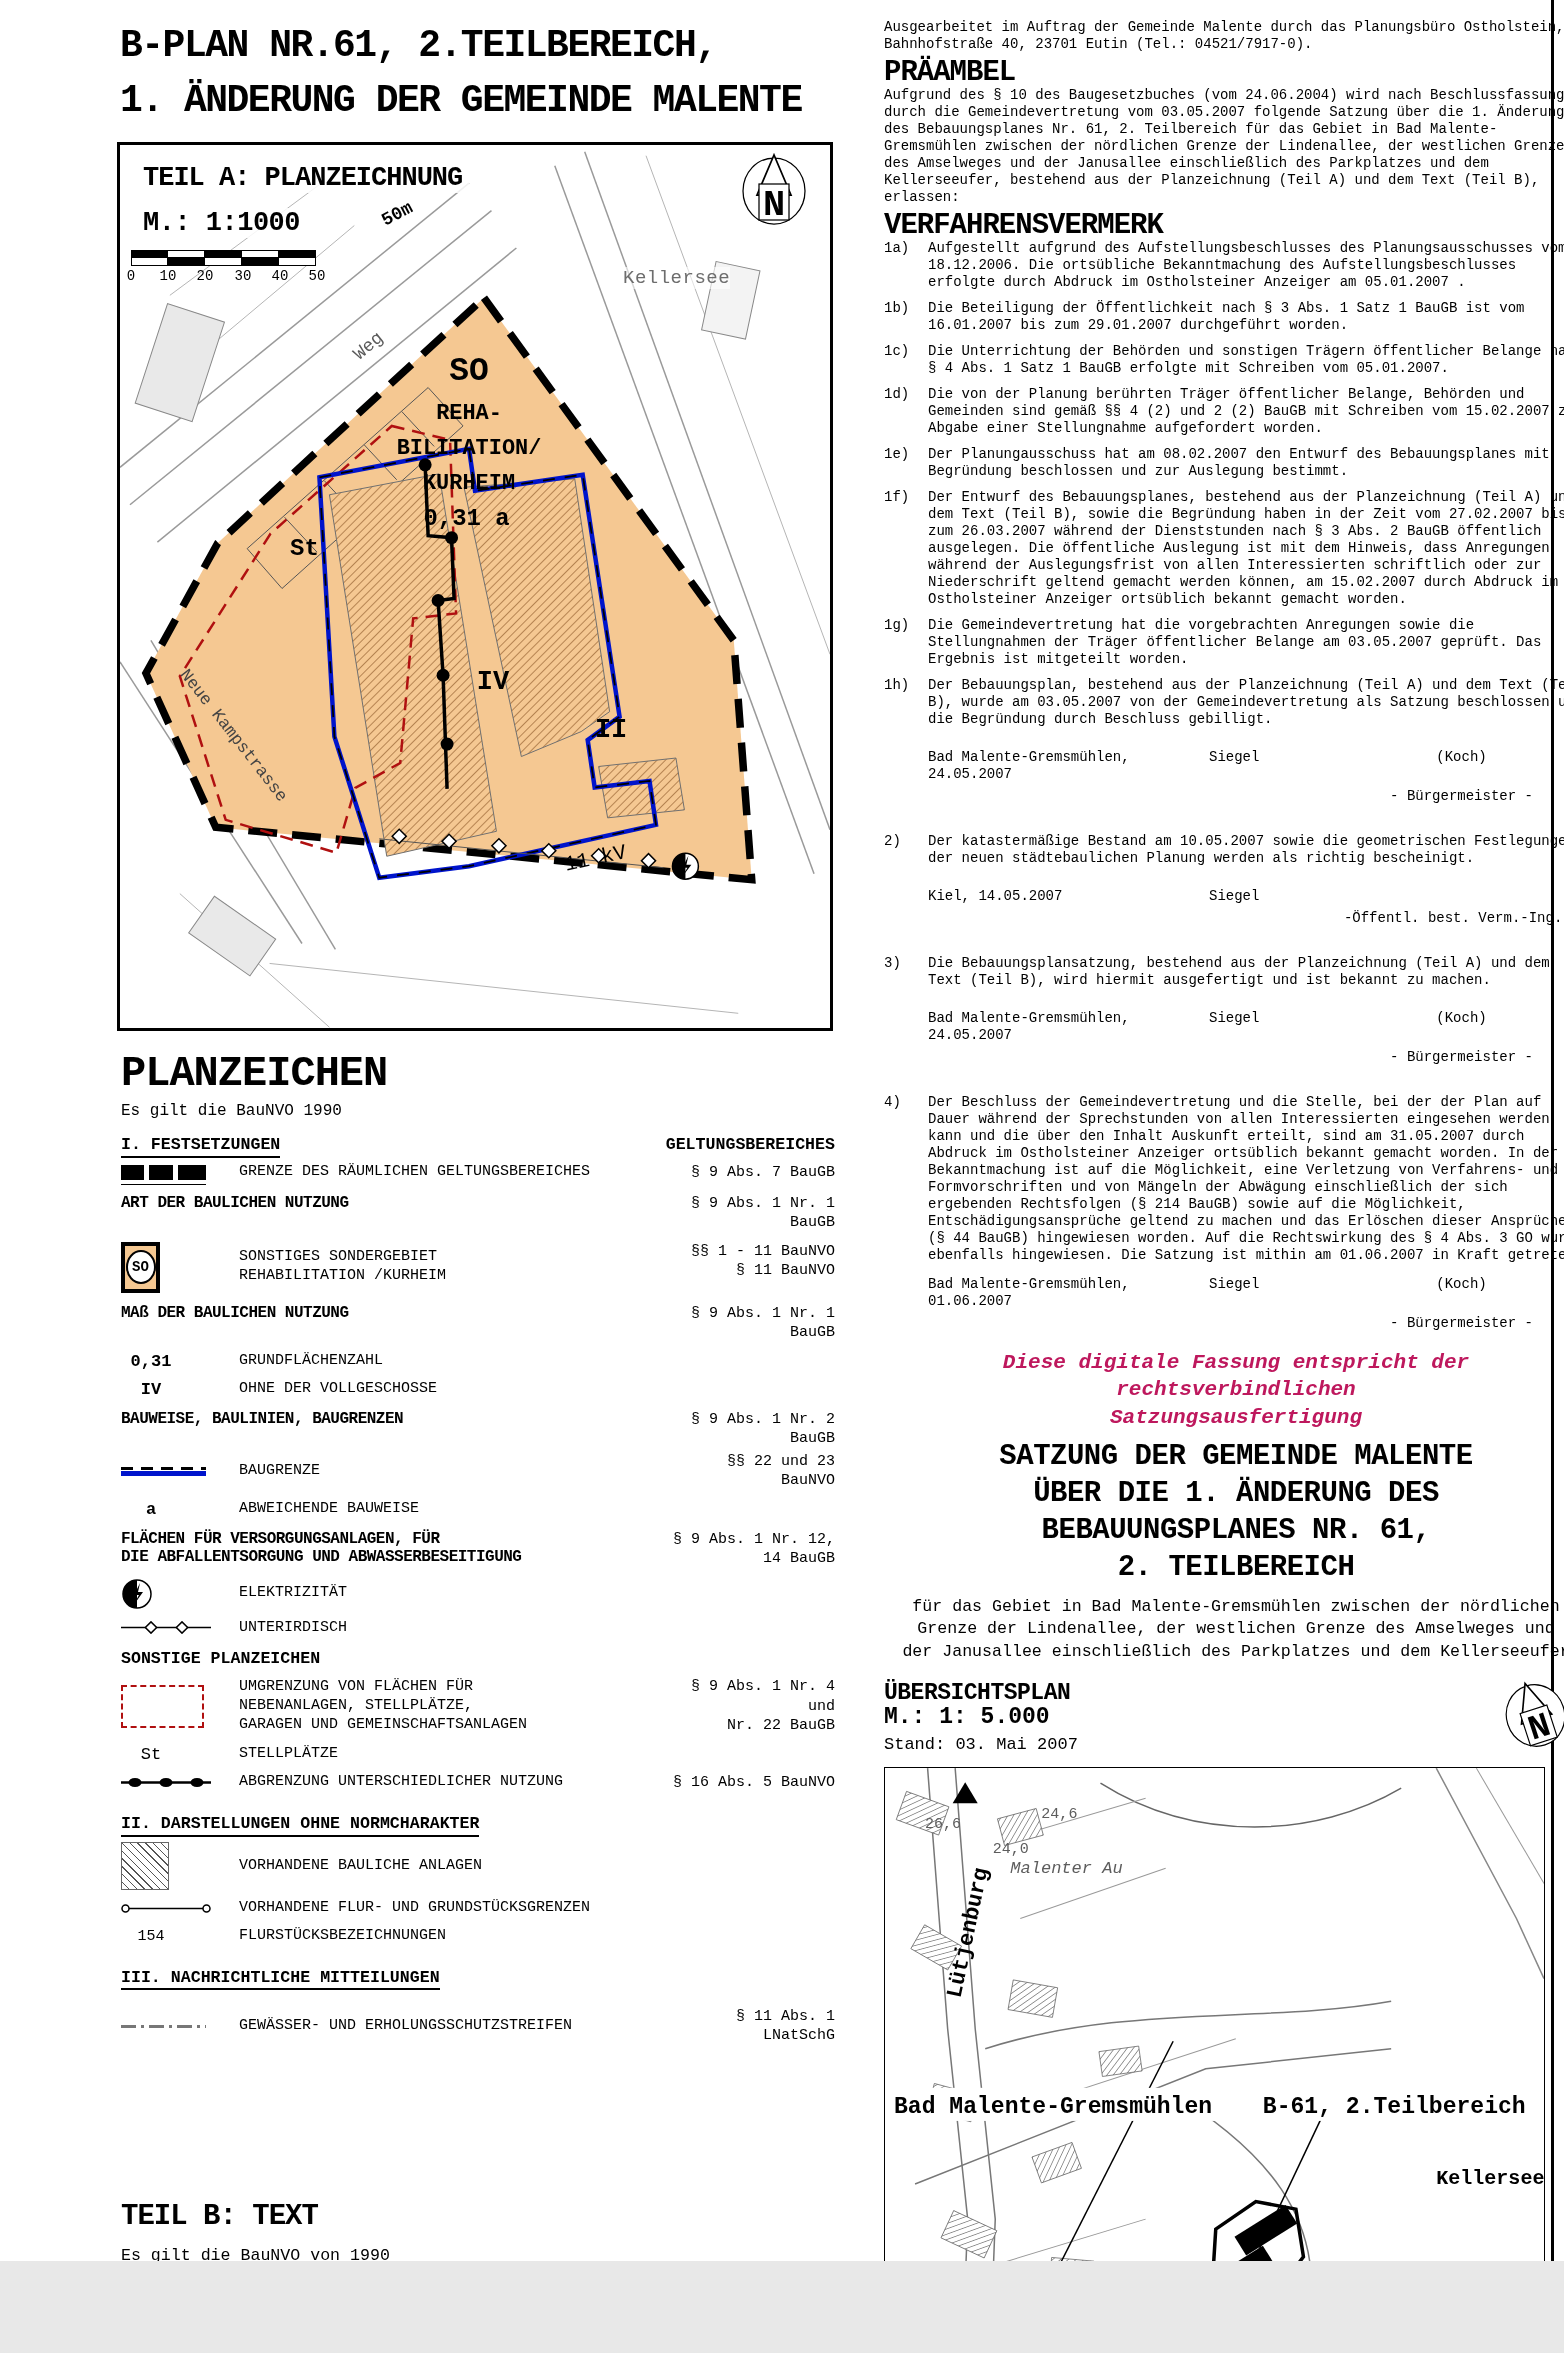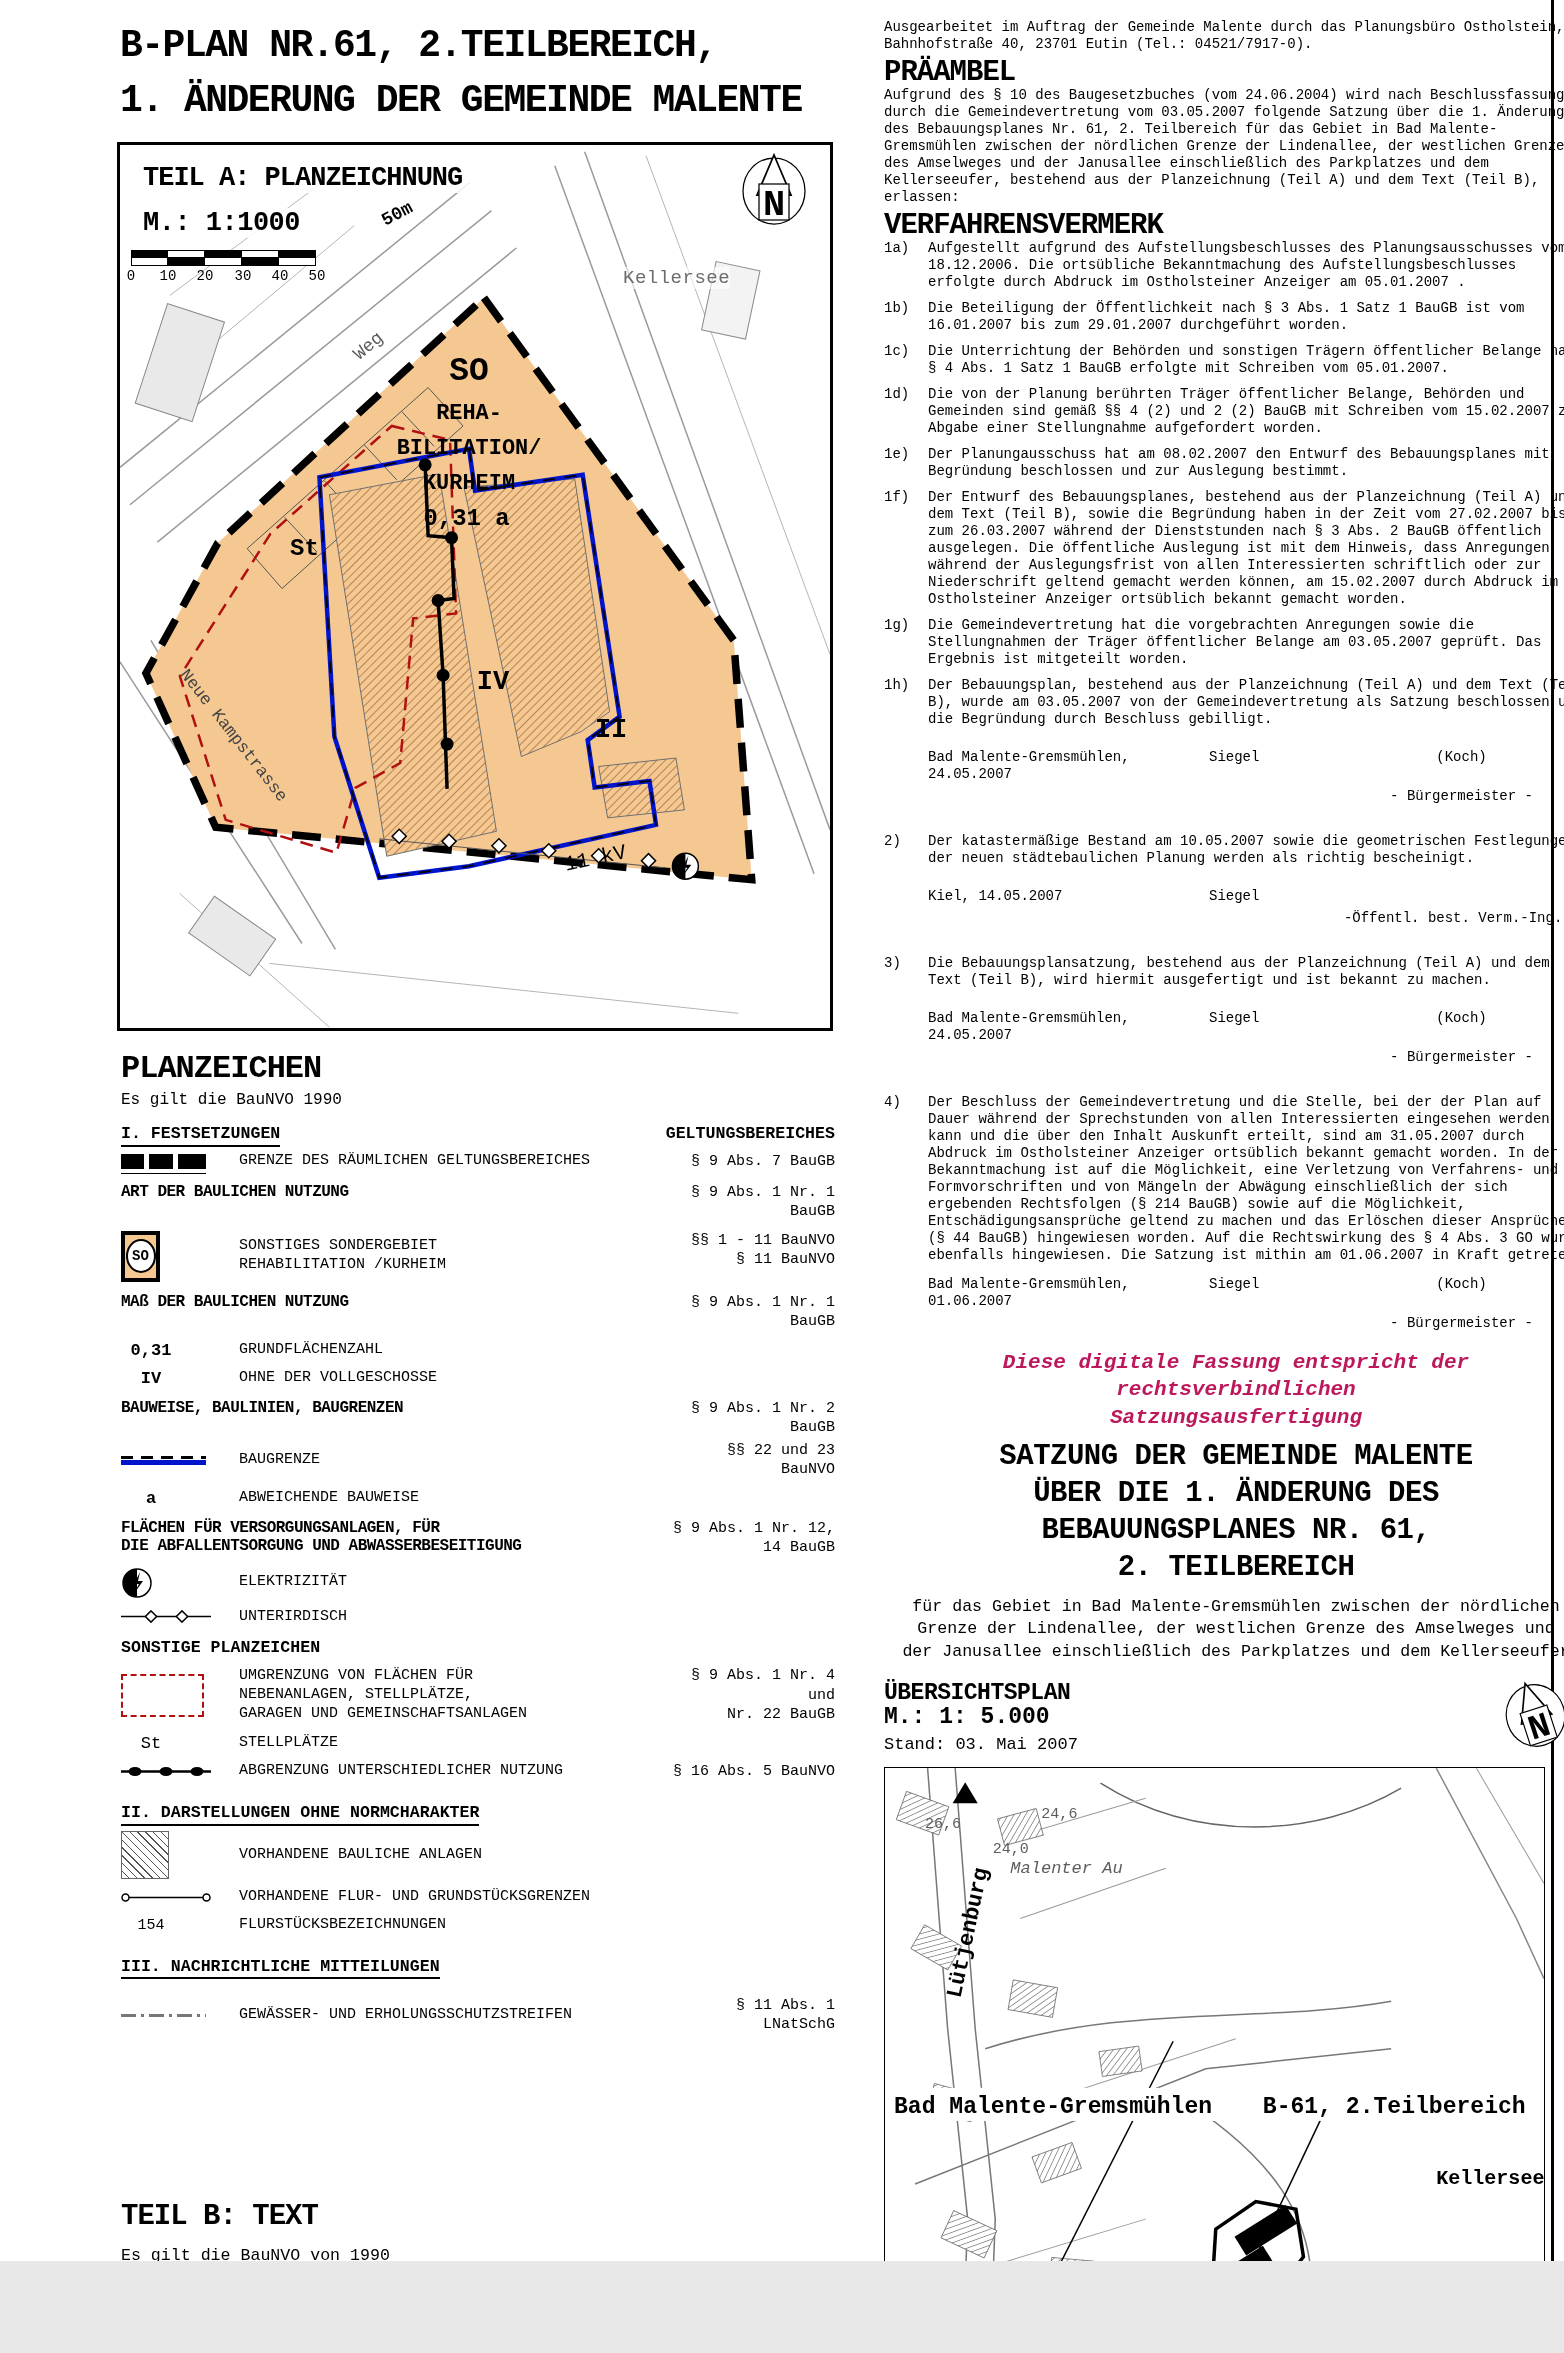--- a/index.html
+++ b/index.html
@@ -24,21 +24,21 @@
   .sb-cell+.sb-cell{border-left:none;}
   .sb-row+.sb-row .sb-cell{border-top:none;}
   .b{background:#000;} .w{background:#fff;}
   .sb-ticks{position:relative;height:18px;margin-top:2px;}
   .sb-tick{position:absolute;transform:translateX(-50%);font-size:14px;}
   .sb-50m{position:absolute;left:261px;top:59px;font-size:18px;font-weight:bold;transform:rotate(-28deg);}
   .plan-lake{position:absolute;left:503px;top:122px;font-size:19px;color:#6d6d6d;letter-spacing:0.5px;background:rgba(255,255,255,.6);}
   .north-plan{position:absolute;left:614px;top:6px;}
   
   .legend{position:absolute;left:121px;top:1050px;width:714px;}
-  .lg-title{font-size:32px;font-weight:bold;letter-spacing:-1px;}
+  .lg-title{font-size:42px;font-weight:bold;letter-spacing:-1px;}
   .lg-sub{font-size:16px;margin-top:4px;}
   .lg-secrow{display:flex;justify-content:space-between;align-items:baseline;margin-top:15px;}
   .lg-sec{font-size:16.6px;font-weight:bold;}
   .lg-sec .u{border-bottom:2px solid #000;padding-bottom:1.5px;}
   .lg-rgl{font-size:16.6px;font-weight:bold;}
   .lr{display:grid;grid-template-columns:107px 1fr 171px;column-gap:11px;align-items:center;margin:9px 0;}
   .lr .sym{justify-self:start;}
   .lr .lbl{font-size:15px;line-height:1.25;}
   .lr .ref{font-size:15px;text-align:right;line-height:1.3;align-self:start;}
   .lh{display:grid;grid-template-columns:1fr 171px;column-gap:19px;margin:11px 0 3px;}

